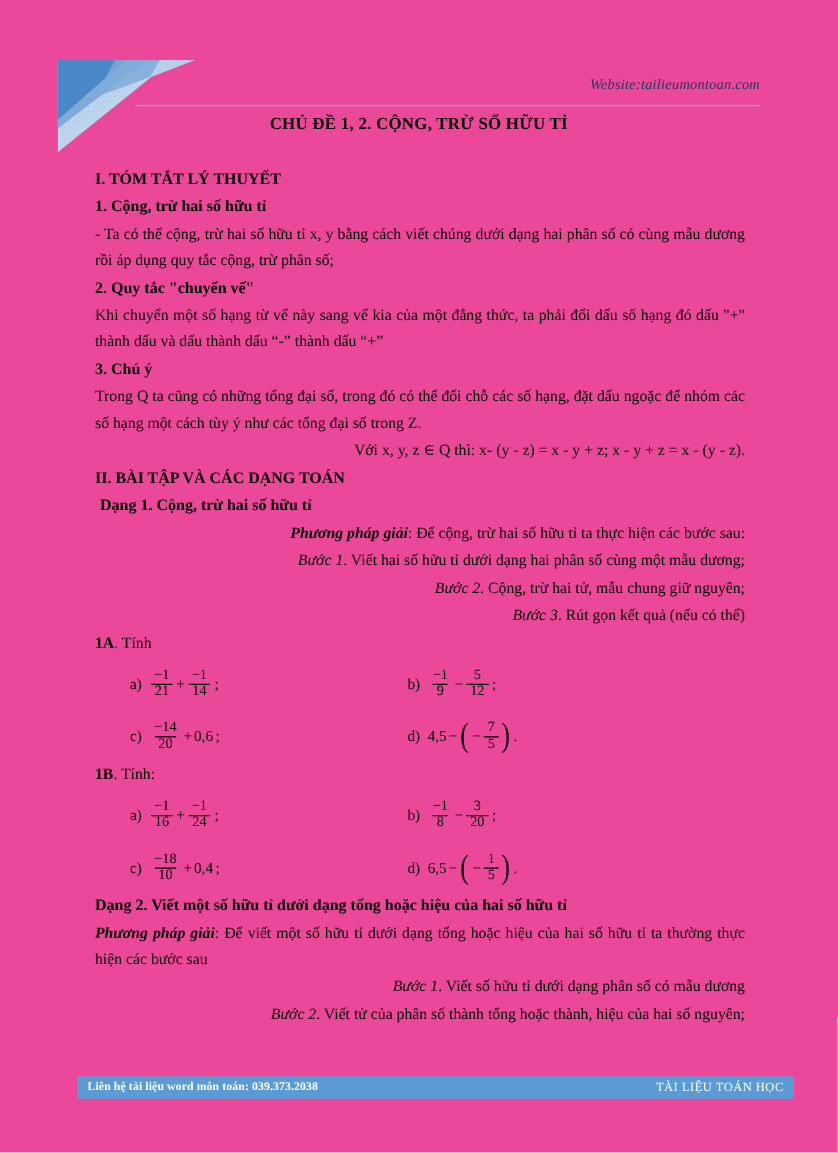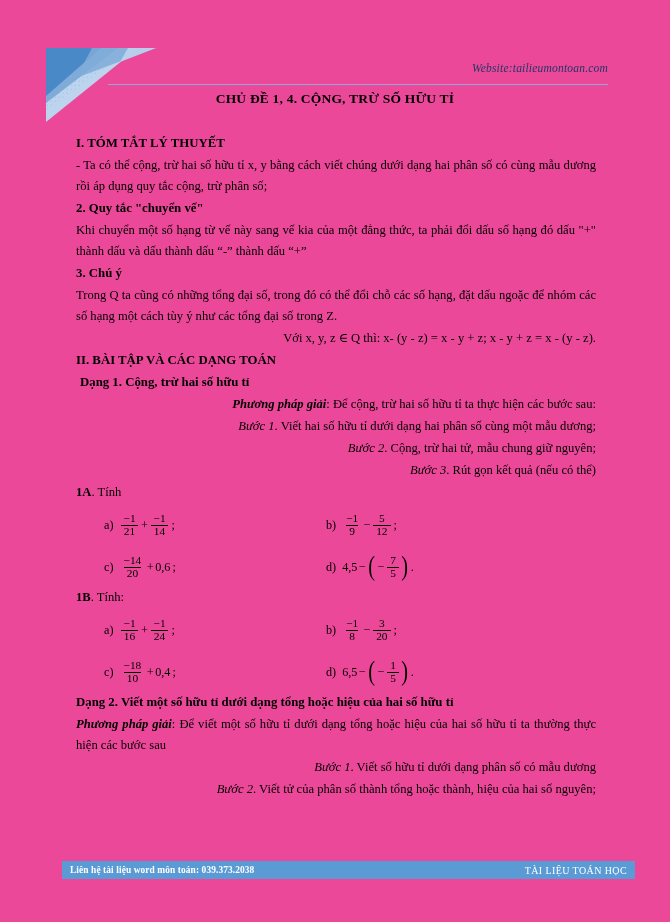--- a/index.html
+++ b/index.html
@@ -202,25 +202,26 @@
       <polygon points="0,0 88,0 0,62" fill="url(#dots)" opacity="0.85"></polygon>
       <polygon points="0,0 72,0 0,55" fill="#7fabd8"></polygon>
       <polygon points="0,0 55,0 0,48" fill="#4a89c8"></polygon>
       <polygon points="46,0 110,0 30,30" fill="#7fabd8" opacity="0.85"></polygon>
       <polygon points="82,0 110,0 74,14" fill="#bcd4ed" opacity="0.9"></polygon>
     </svg>
   </div>
 
   <div class="header-website">Website:tailieumontoan.com</div>
   <div class="header-rule"></div>
-  <div class="doc-title">CHỦ ĐỀ 1, 4. CỘNG, TRỪ SỐ HỮU TỈ</div>
+  <div class="doc-title">CHỦ ĐỀ 1, 2. CỘNG, TRỪ SỐ HỮU TỈ</div>
 
   <div class="content">
 
     <p class="sec-head">I. TÓM TẮT LÝ THUYẾT</p>
+    <p class="sec-head">1. Cộng, trừ hai số hữu tỉ</p>
     <p class="para-just">- Ta có thể cộng, trừ hai số hữu tỉ x, y bằng cách viết chúng dưới dạng hai phân số có cùng mẫu dương rồi áp dụng quy tắc cộng, trừ phân số;</p>
 
     <p class="sec-head">2. Quy tắc "chuyển vế"</p>
     <p class="para-just">Khi chuyển một số hạng từ vế này sang vế kia của một đẳng thức, ta phải đổi dấu số hạng đó dấu "+" thành dấu và dấu thành dấu “-” thành dấu “+”</p>
 
     <p class="sec-head">3. Chú ý</p>
     <p class="para-just">Trong Q ta cũng có những tổng đại số, trong đó có thể đổi chỗ các số hạng, đặt dấu ngoặc để nhóm các số hạng một cách tùy ý như các tổng đại số trong Z.</p>
     <p class="para">Với x, y, z ∈ Q thì: x- (y - z) = x - y + z; x - y + z = x - (y - z).</p>
 
     <p class="sec-head">II. BÀI TẬP VÀ CÁC DẠNG TOÁN</p>

